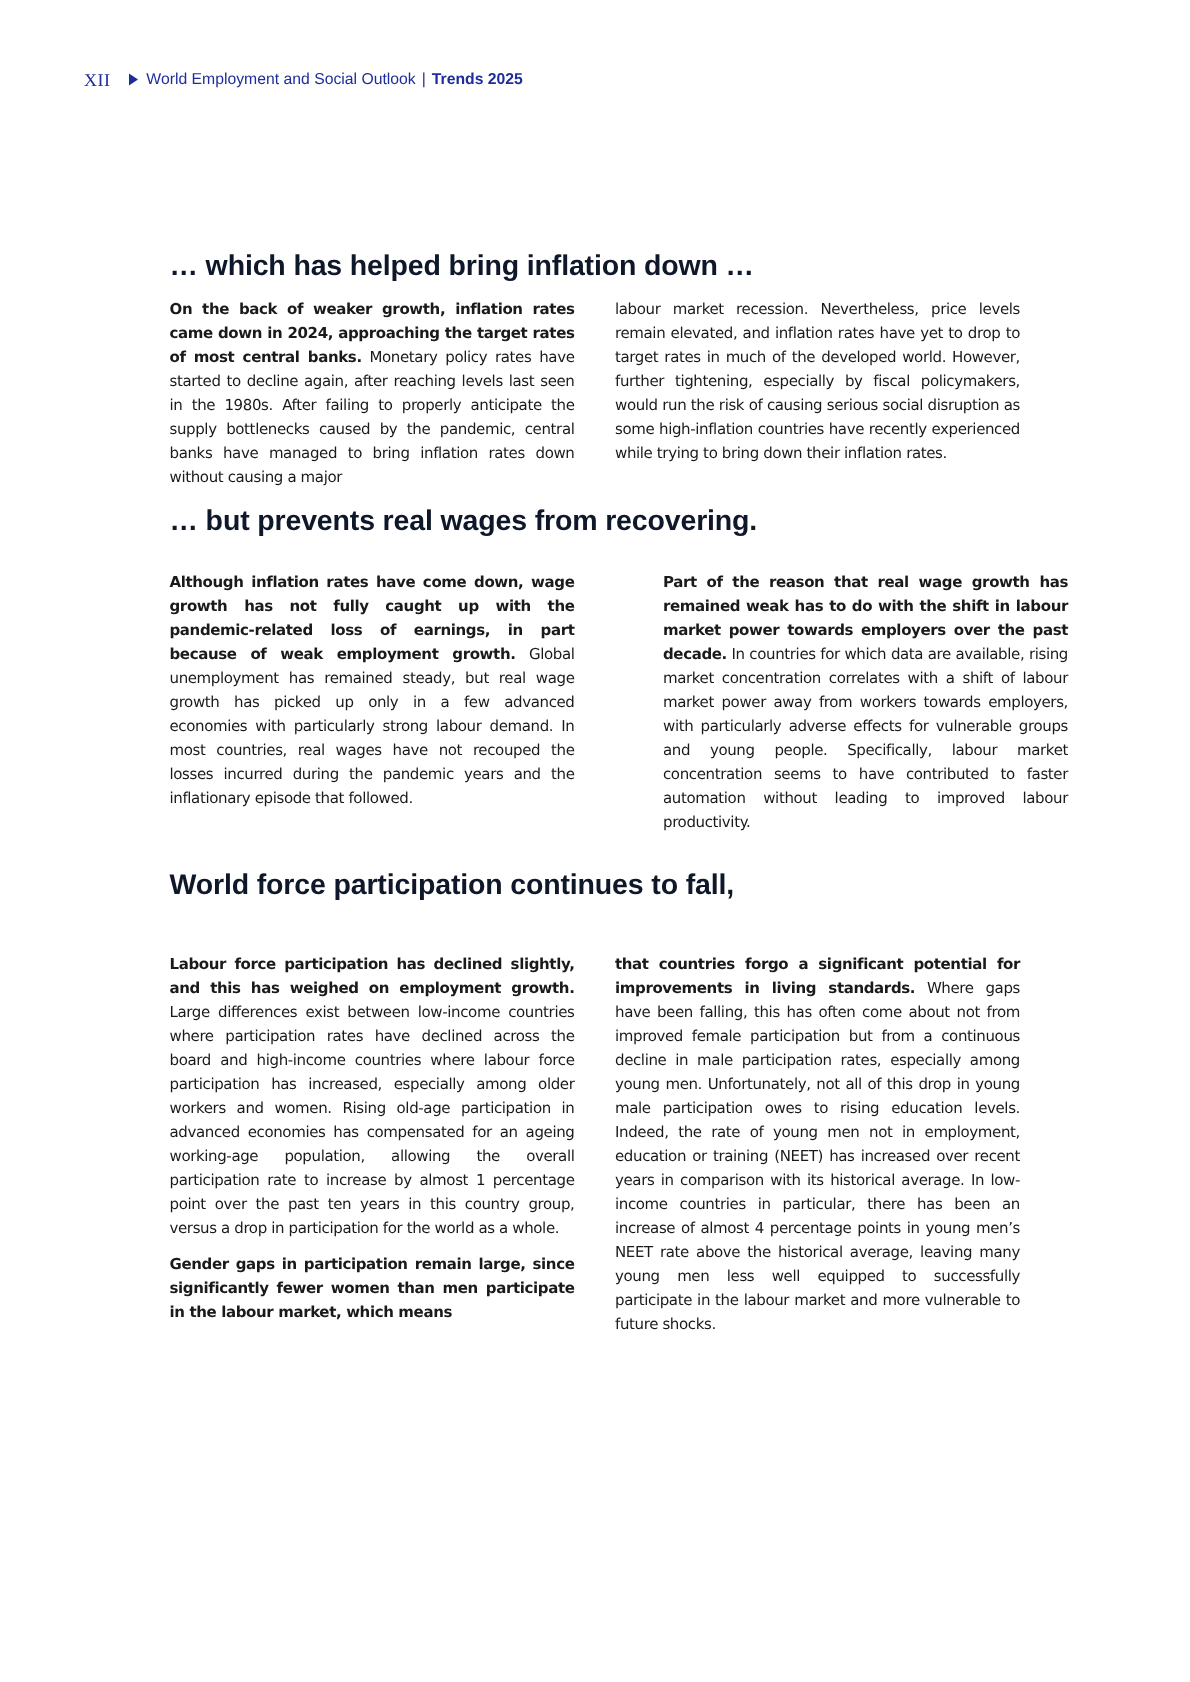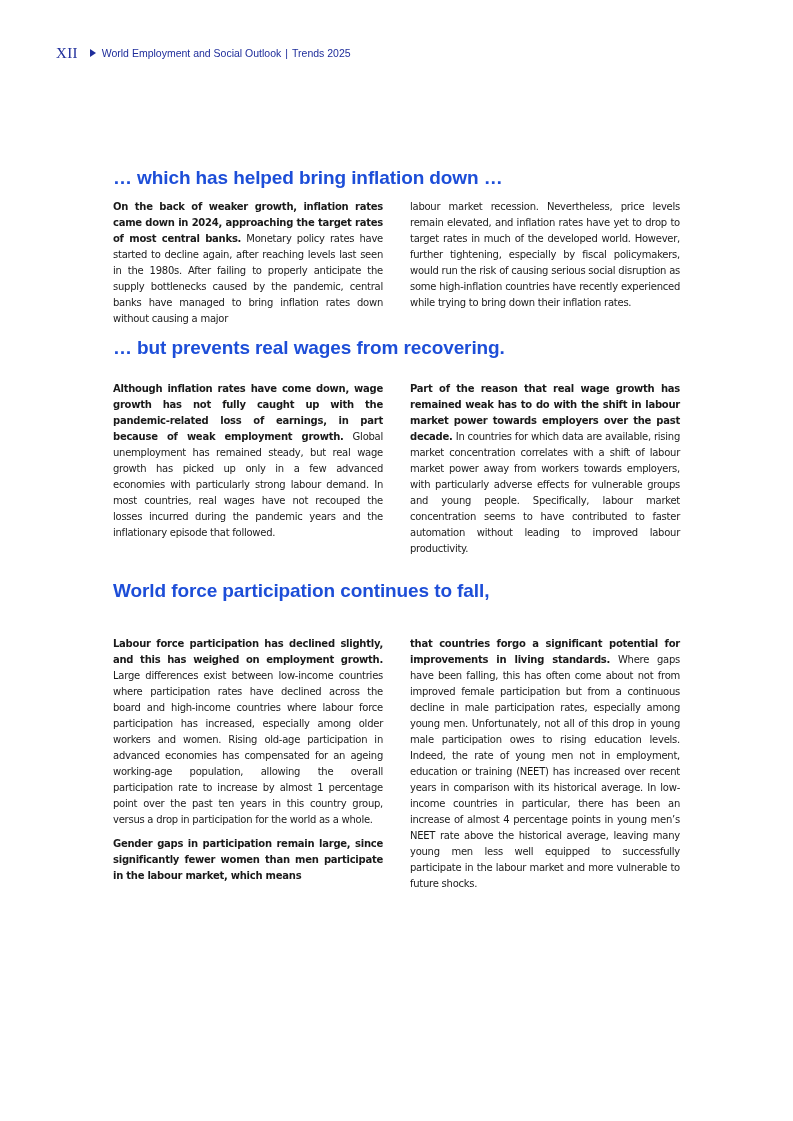--- a/index.html
+++ b/index.html
@@ -6,35 +6,35 @@
     body {
       width: 793px; height: 1121px; position: relative; overflow: hidden;
       font-family: "DejaVu Sans", sans-serif; color: #1a1a1a;
     }
     .header {
       position: absolute; left: 56px; top: 45px; height: 16px;
       display: flex; align-items: center; white-space: nowrap;
       font-family: "Liberation Sans", sans-serif; font-size: 10.5px; color: #1e2d9b;
     }
     .page-num {
-      font-family: "Liberation Serif", serif; font-size: 15px; color: #1e2d9b;
+      font-family: "Liberation Serif", serif; font-size: 12px; color: #1e2d9b;
       margin-right: 12px; letter-spacing: 0.3px;
     }
     .tri {
       display: inline-block; width: 0; height: 0;
       border-top: 4px solid transparent; border-bottom: 4px solid transparent;
       border-left: 6px solid #1e2d9b; margin-right: 6px;
     }
     .header .sep { margin: 0 4px; }
-    .header .bold { font-weight: normal; }
+    .header .bold { font-weight: bold; }
 
     .h {
       position: absolute; left: 113px;
       font-family: "Liberation Sans", sans-serif; font-weight: bold;
-      color: #1d4ed8; font-size: 19px; line-height: 24px; letter-spacing: -0.1px;
+      color: #0f172a; font-size: 19px; line-height: 24px; letter-spacing: -0.1px;
       margin: 0;
     }
     .col {
       position: absolute; width: 270px;
       font-family: "DejaVu Sans", sans-serif; font-size: 10px; line-height: 16px;
       text-align: justify; color: #1a1a1a; letter-spacing: -0.25px;
     }
     .col p { margin: 0 0 8px 0; }
     .col b { font-weight: bold; }
     .left { left: 113px; }
@@ -56,21 +56,21 @@
   <p><b>On the back of weaker growth, inflation rates came down in 2024, approaching the target rates of most central banks.</b><span> Monetary policy rates have started to decline again, after reaching levels last seen in the 1980s. After failing to properly anticipate the supply bottlenecks caused by the pandemic, central banks have managed to bring inflation rates down without causing a major</span></p>
 </div>
 <div class="col right" style="top:199px;">
   <p><span>labour market recession. Nevertheless, price levels remain elevated, and inflation rates have yet to drop to target rates in much of the developed world. However, further tightening, especially by fiscal policymakers, would run the risk of causing serious social disruption as some high-inflation countries have recently experienced while trying to bring down their inflation rates.</span></p>
 </div>
 
 <h2 class="h" style="top:336px;">… but prevents real wages from recovering.</h2>
 <div class="col left" style="top:381px;">
   <p><b>Although inflation rates have come down, wage growth has not fully caught up with the pandemic-related loss of earnings, in part because of weak employment growth.</b><span> Global unemployment has remained steady, but real wage growth has picked up only in a few advanced economies with particularly strong labour demand. In most countries, real wages have not recouped the losses incurred during the pandemic years and the inflationary episode that followed.</span></p>
 </div>
-<div class="col right" style="top:381px;">
+<div class="col right" style="top:381px;margin-left:32px;">
   <p><b>Part of the reason that real wage growth has remained weak has to do with the shift in labour market power towards employers over the past decade.</b><span> In countries for which data are available, rising market concentration correlates with a shift of labour market power away from workers towards employers, with particularly adverse effects for vulnerable groups and young people. Specifically, labour market concentration seems to have contributed to faster automation without leading to improved labour productivity.</span></p>
 </div>
 
 <h2 class="h" style="top:579px;">
   <span>World force participation continues to fall,</span><br>
 </h2>
 <div class="col left" style="top:636px;">
   <p><b>Labour force participation has declined slightly, and this has weighed on employment growth.</b><span> Large differences exist between low-income countries where participation rates have declined across the board and high-income countries where labour force participation has increased, especially among older workers and women. Rising old-age participation in advanced economies has compensated for an ageing working-age population, allowing the overall participation rate to increase by almost 1 percentage point over the past ten years in this country group, versus a drop in participation for the world as a whole.</span></p>
   <p><b>Gender gaps in participation remain large, since significantly fewer women than men participate in the labour market, which means</b><span></span></p>
 </div>

